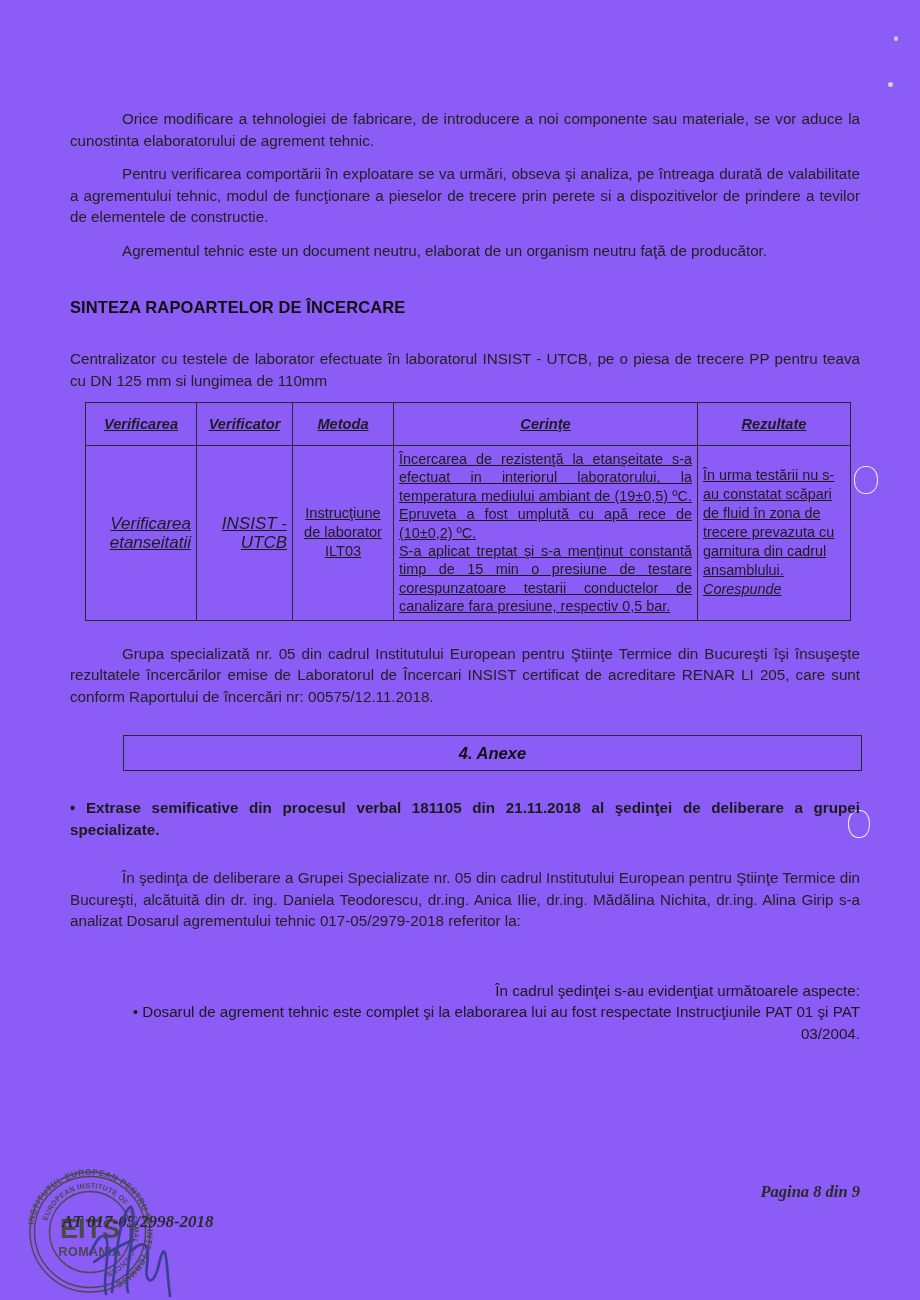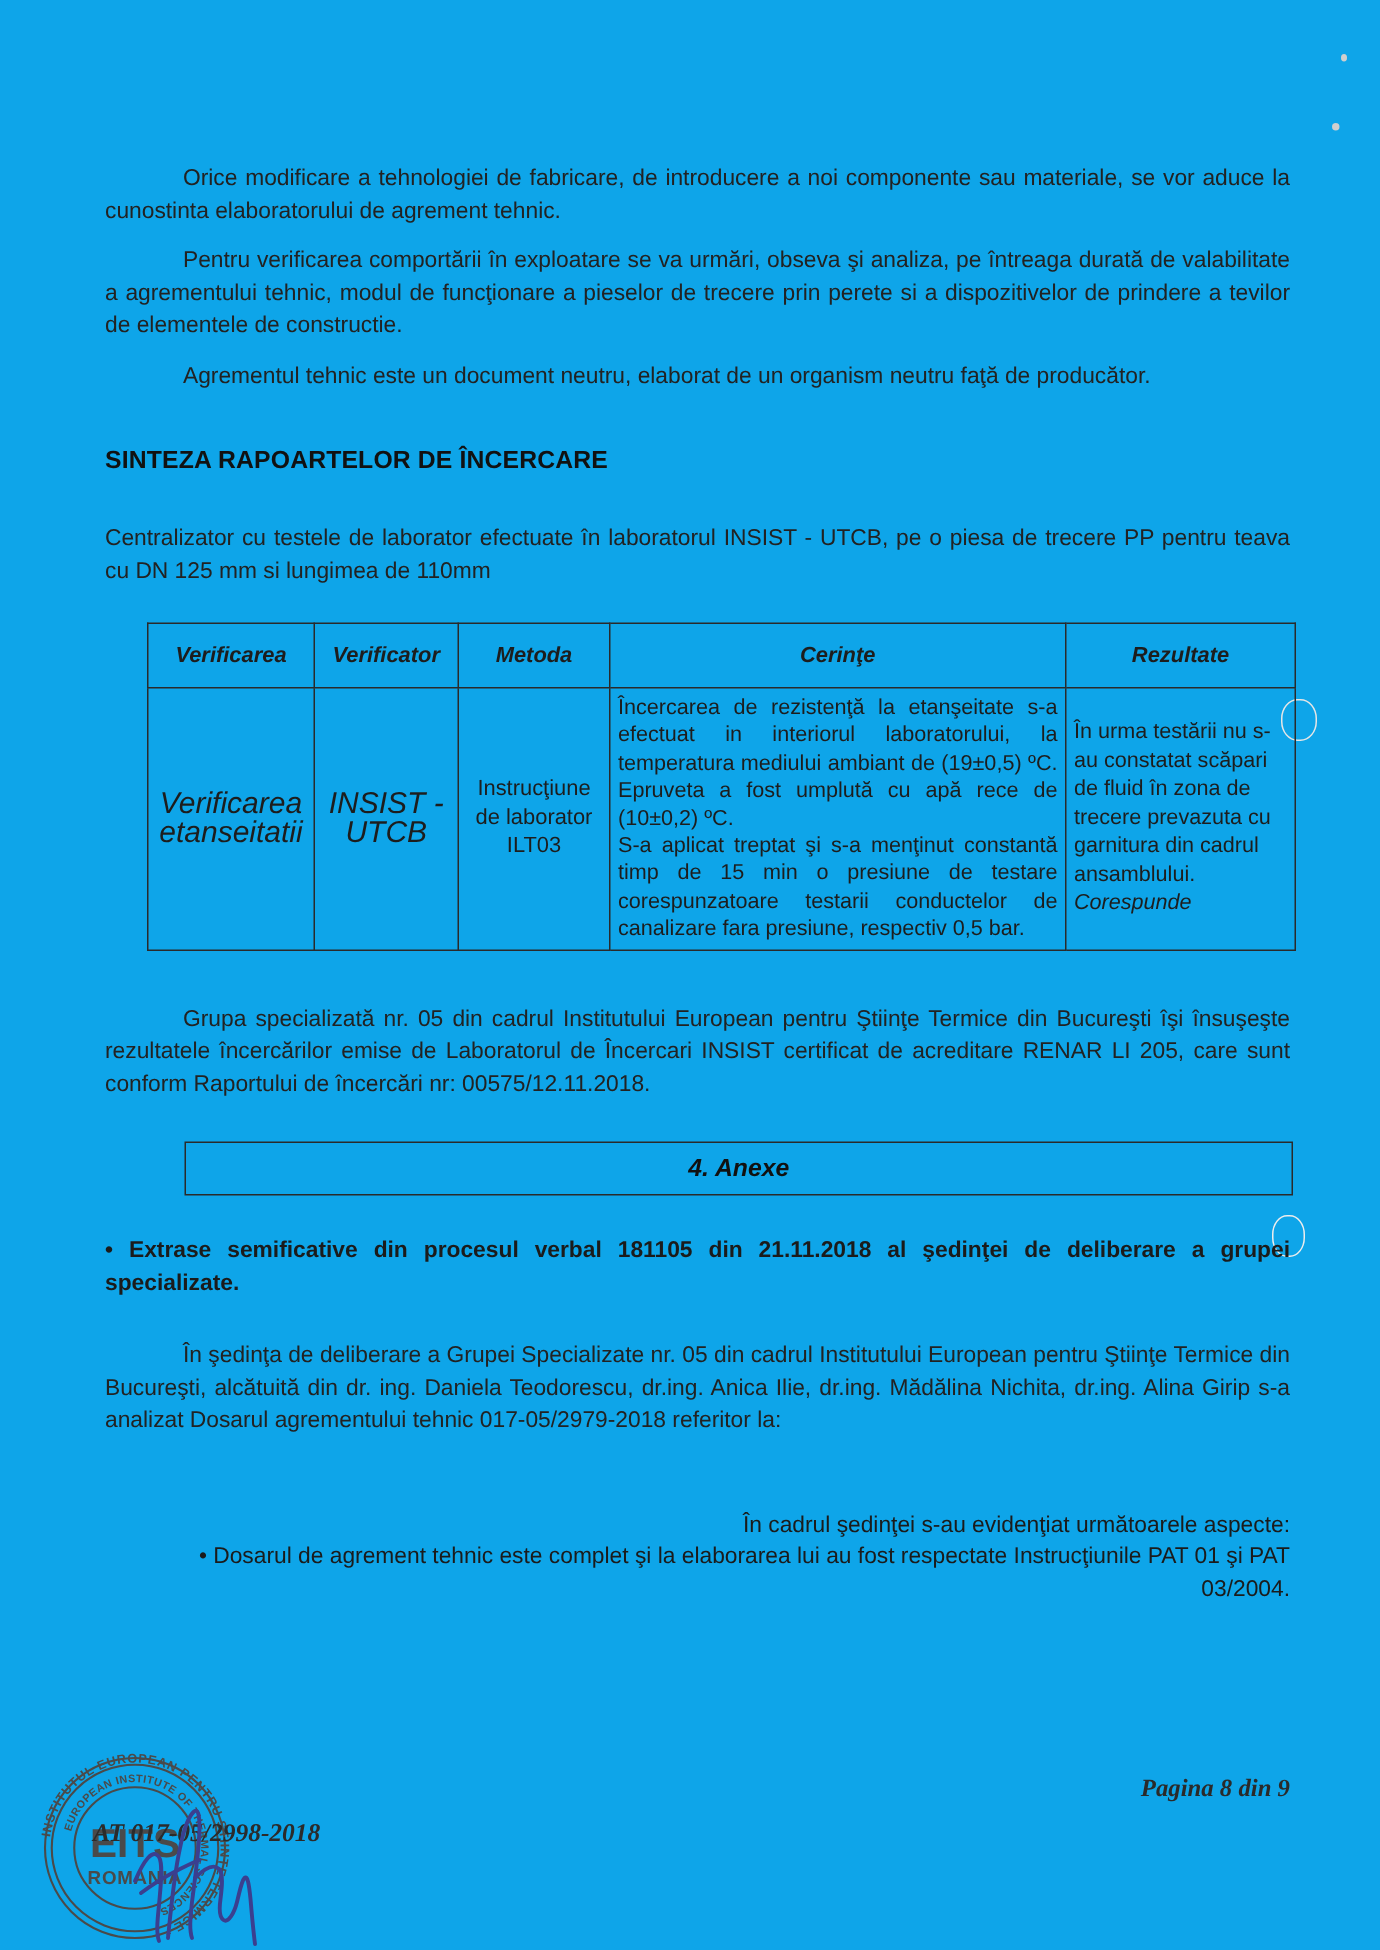--- a/index.html
+++ b/index.html
@@ -9,21 +9,21 @@
   }
   body {
     font-family: "Liberation Sans", sans-serif;
     color: #1b1b1b;
   }
   #page {
     position: relative;
     width: 920px;
     height: 1300px;
     overflow: hidden;
-    background: #0ea5e9;
+    background: #8b5cf6;
   }
   .content {
     position: absolute;
     left: 70px;
     top: 0;
     width: 790px;
   }
 
   
   .para {
@@ -43,43 +43,44 @@
     text-align: left;
     letter-spacing: .1px;
     margin: 0;
     color: #111;
   }
 
   
   table.report {
     border-collapse: collapse;
     width: 765px;
-    margin: 13px;
+    margin: 0;
     table-layout: fixed;
+    text-decoration: underline;
   }
   table.report th,
   table.report td {
     border: 1px solid #2a2a2a;
     vertical-align: middle;
     padding: 4px 5px;
     color: #1d1d1d;
   }
   table.report th {
     font-size: 14.6px;
     font-weight: bold;
     font-style: italic;
     text-align: center;
     height: 38px;
     padding: 2px 4px;
   }
   td.c-verificarea,
   td.c-verificator {
     font-style: italic;
-    font-size: 20px;
-    text-align: center;
+    font-size: 17px;
+    text-align: right;
     line-height: 19px;
   }
   td.c-metoda {
     font-size: 14.6px;
     text-align: center;
     line-height: 19px;
   }
   td.c-cerinte {
     font-size: 14.4px;
     text-align: justify;

